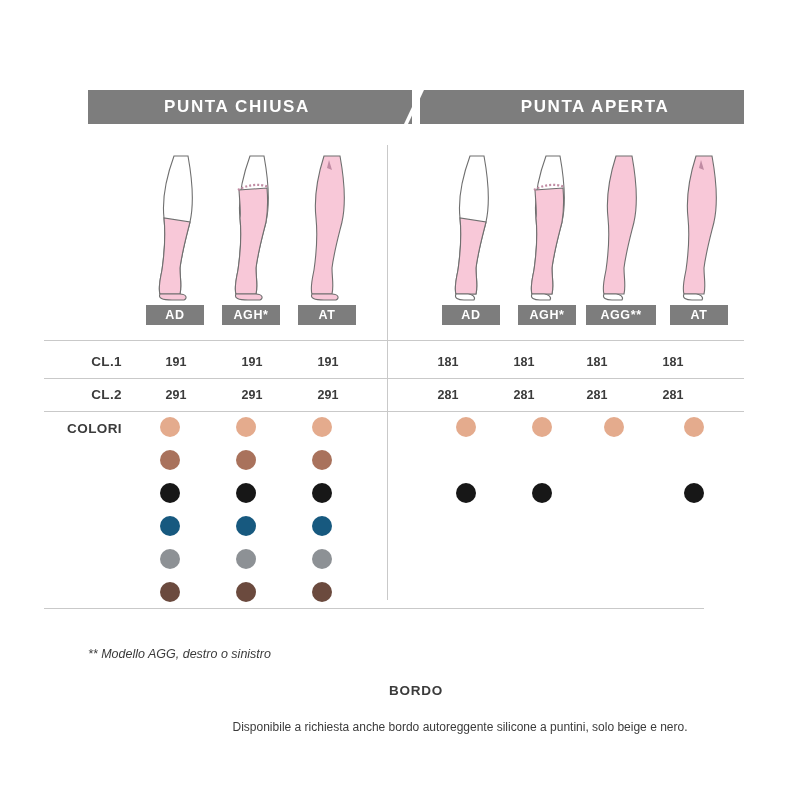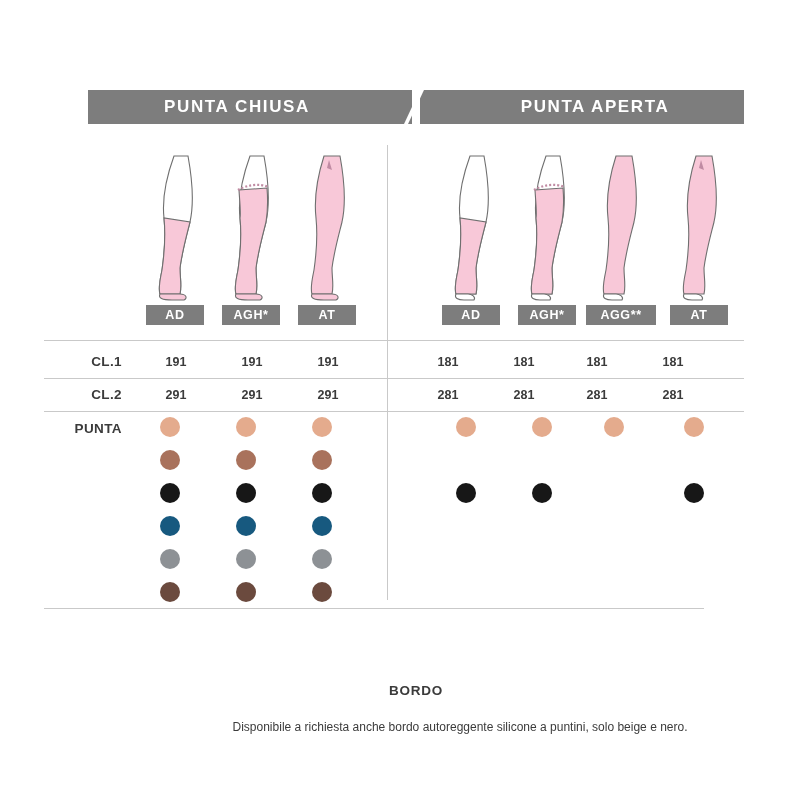--- a/index.html
+++ b/index.html
@@ -276,21 +276,21 @@
 
   <div class="rowlabel" style="top:375px;">CL.2</div>
   <div class="cellval" style="top:376px;left:130px;">291</div>
   <div class="cellval" style="top:376px;left:206px;">291</div>
   <div class="cellval" style="top:376px;left:282px;">291</div>
   <div class="cellval" style="top:376px;left:402px;">281</div>
   <div class="cellval" style="top:376px;left:478px;">281</div>
   <div class="cellval" style="top:376px;left:551px;">281</div>
   <div class="cellval" style="top:376px;left:627px;">281</div>
 
-  <div class="rowlabel" style="top:409px;">PUNTA</div>
+  <div class="rowlabel" style="top:409px;">COLORI</div>
   <div id="swatch-layer">
       <div class="dot" style="left: 144px; top: 405px; background: rgb(228, 171, 141);"></div>
       <div class="dot" style="left: 144px; top: 438px; background: rgb(169, 114, 92);"></div>
       <div class="dot" style="left: 144px; top: 471px; background: rgb(23, 23, 23);"></div>
       <div class="dot" style="left: 144px; top: 504px; background: rgb(23, 89, 127);"></div>
       <div class="dot" style="left: 144px; top: 537px; background: rgb(141, 145, 149);"></div>
       <div class="dot" style="left: 144px; top: 570px; background: rgb(107, 74, 62);"></div>
       <div class="dot" style="left: 220px; top: 405px; background: rgb(228, 171, 141);"></div>
       <div class="dot" style="left: 220px; top: 438px; background: rgb(169, 114, 92);"></div>
       <div class="dot" style="left: 220px; top: 471px; background: rgb(23, 23, 23);"></div>
@@ -305,17 +305,18 @@
       <div class="dot" style="left: 296px; top: 570px; background: rgb(107, 74, 62);"></div>
       <div class="dot" style="left: 440px; top: 405px; background: rgb(228, 171, 141);"></div>
       <div class="dot" style="left: 440px; top: 471px; background: rgb(23, 23, 23);"></div>
       <div class="dot" style="left: 516px; top: 405px; background: rgb(228, 171, 141);"></div>
       <div class="dot" style="left: 516px; top: 471px; background: rgb(23, 23, 23);"></div>
       <div class="dot" style="left: 588px; top: 405px; background: rgb(228, 171, 141);"></div>
       <div class="dot" style="left: 668px; top: 405px; background: rgb(228, 171, 141);"></div>
       <div class="dot" style="left: 668px; top: 471px; background: rgb(23, 23, 23);"></div>
     </div>
 
+  <div class="footnote" style="top:635px;">** Modello AGG, destro o sinistro</div>
 
   <div class="bottom bottom-title">BORDO</div>
   <div class="bottom bottom-l2">Disponibile a richiesta anche bordo autoreggente silicone a puntini, solo beige e nero.</div>
 
 </div>
 
 </body></html>

